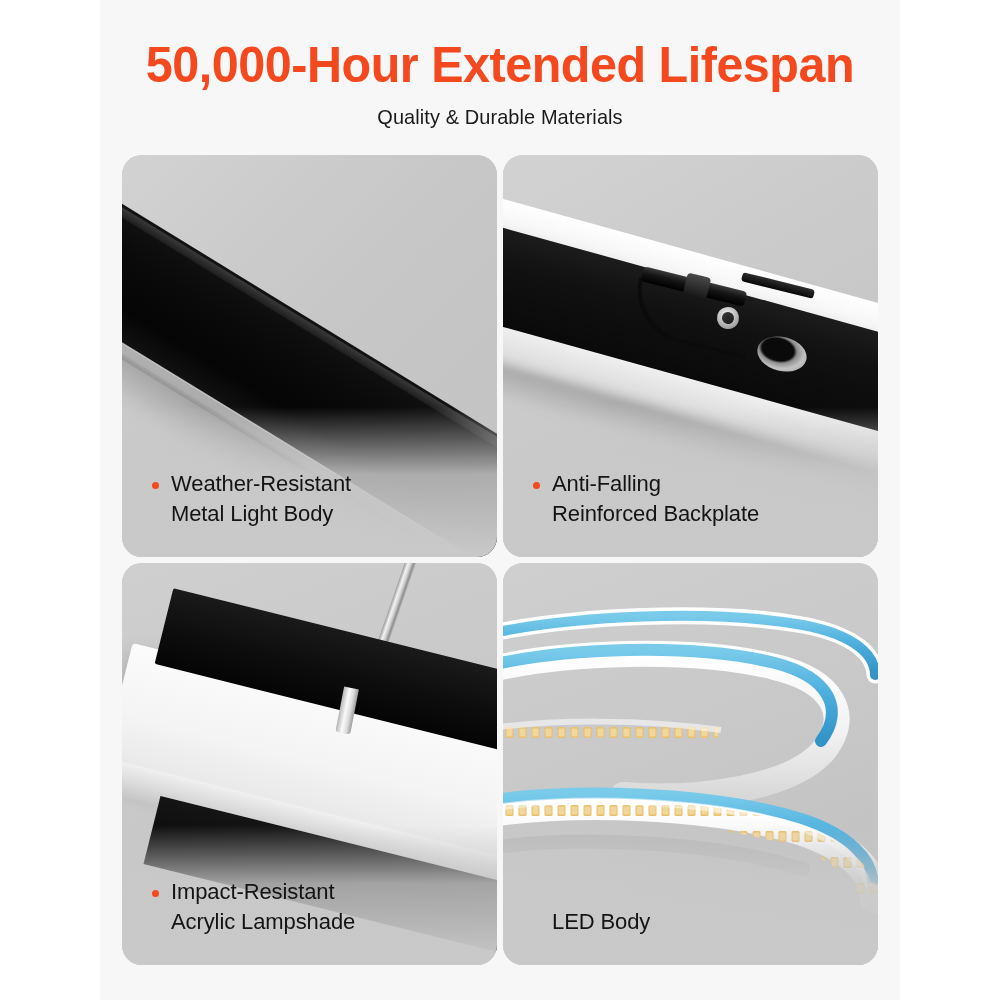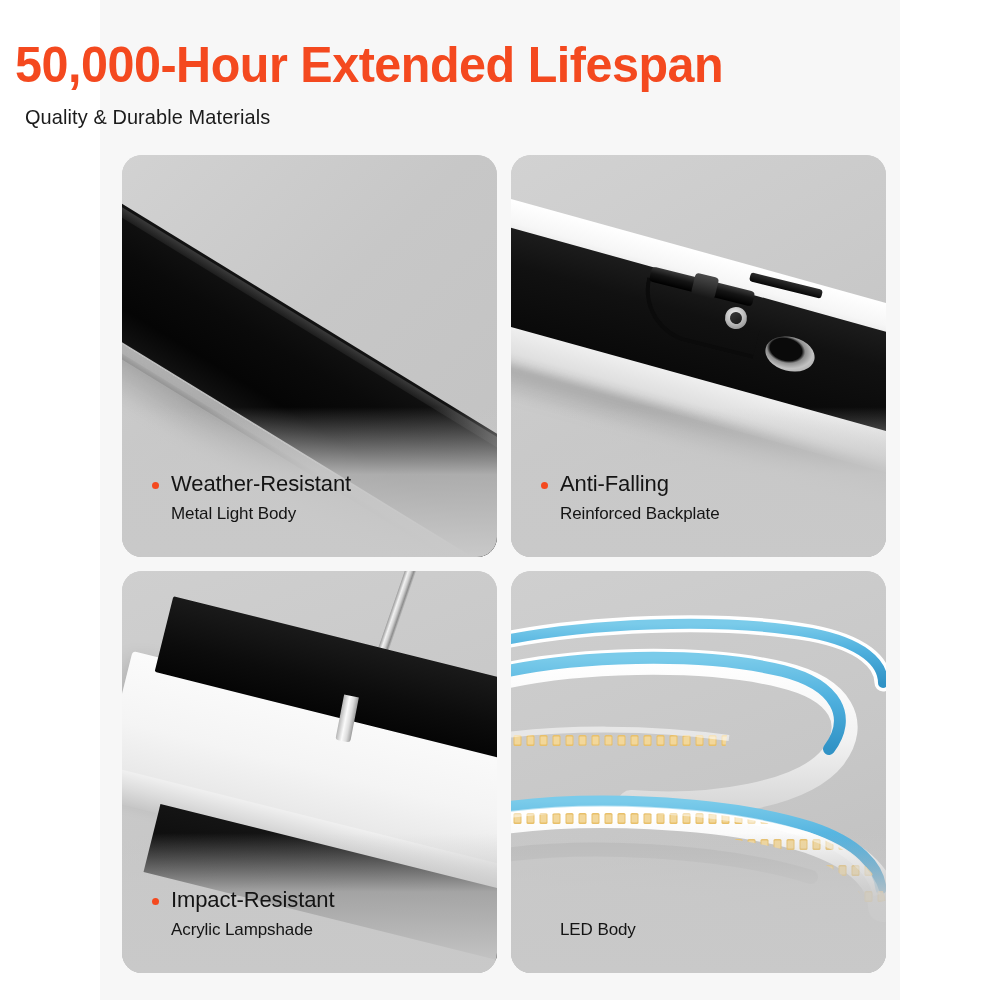--- a/index.html
+++ b/index.html
@@ -11,21 +11,21 @@
   }
   #page { position:relative; width:1000px; height:1000px; background:#ffffff; }
 
   
   .content-plate{
     position:absolute; left:100px; top:0; width:800px; height:1000px;
     background:#f7f7f7;
   }
 
   
-  .header{ position:absolute; left:0; top:0; width:1000px; text-align:left; }
+  .header{ position:absolute; left:0; top:0; width:1000px; text-align:center; }
   .title{
     margin-top:36px;
     font-family:"Liberation Sans Narrow","Liberation Sans",sans-serif;
     font-size:50px; line-height:58px;
     font-weight:700; letter-spacing:-0.5px;
     color:#F4491F;
     transform:scaleX(0.97); transform-origin:center;
     white-space:nowrap;
   }
   .subtitle{
@@ -35,21 +35,21 @@
     transform:scaleX(0.95); transform-origin:center;
   }
 
   
   .grid{
     position:absolute; left:122px; top:155px;
     width:756px; height:810px;
     display:grid;
     grid-template-columns:375px 375px;
     grid-template-rows:402px 402px;
-    gap:14px;
+    gap:6px;
   }
   .panel{
     position:relative; overflow:hidden;
     border-radius:20px;
     background:#c9c9c9;
   }
 
   
   .caption{
     position:absolute; left:24px; bottom:28px;
@@ -60,21 +60,21 @@
     font-size:22px; line-height:30px; color:#141414; font-weight:400;
     white-space:nowrap; letter-spacing:-0.1px;
   }
   .cap-line1::before{
     content:""; position:absolute; left:6px; top:13px;
     width:7px; height:7px; border-radius:50%;
     background:#F4491F;
   }
   .cap-line2{
     padding-left:25px;
-    font-size:17px; line-height:30px; color:#141414; font-weight:400;
+    font-size:22px; line-height:30px; color:#141414; font-weight:400;
     white-space:nowrap; letter-spacing:-0.1px;
   }
 
   
   .p1-bg{
     position:absolute; inset:0;
     background:linear-gradient(135deg,#d2d2d2 0%,#c7c7c7 45%,#c2c2c2 100%);
   }
   .p1-white-edge{
     position:absolute; left:-70px; top:70px; width:640px; height:70px;

